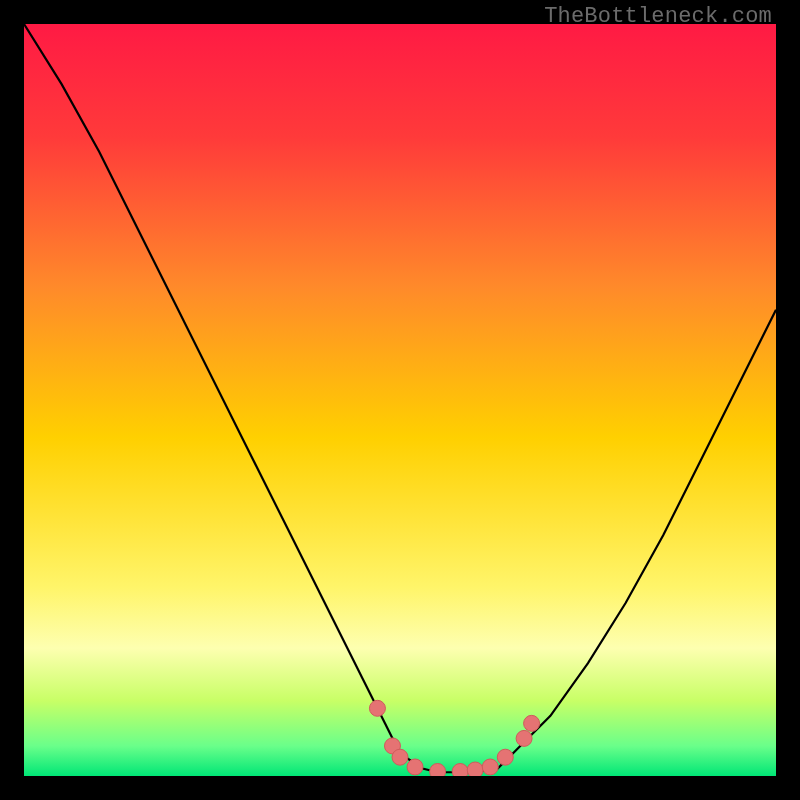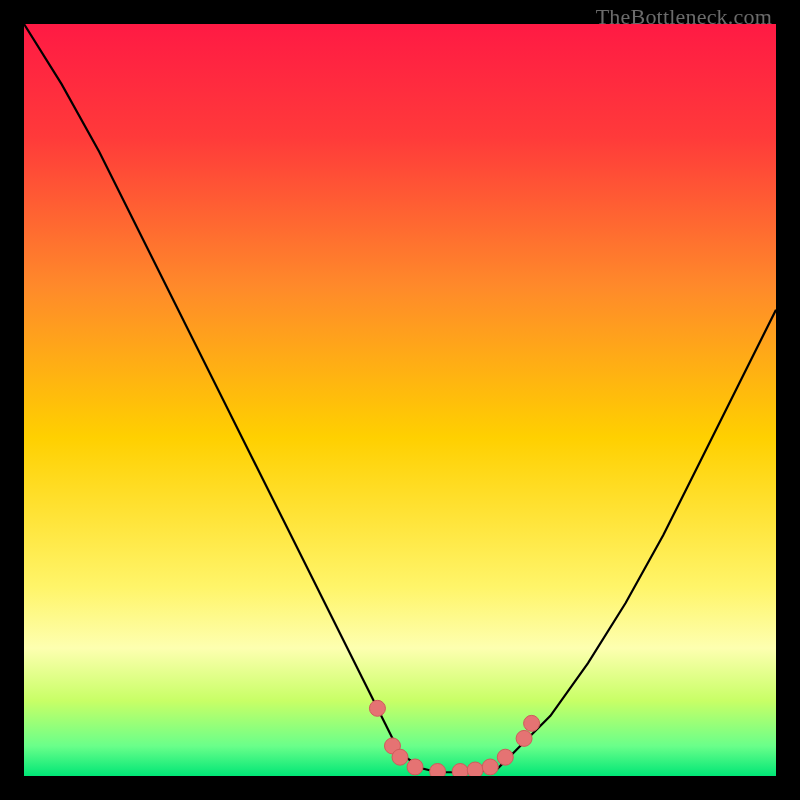--- a/index.html
+++ b/index.html
@@ -27,21 +27,21 @@
     height: 752px;
   }
   .watermark {
     position: absolute;
     top: 4px;
     right: 28px;
     color: #6b6b6b;
     font-size: 22px;
     font-weight: 500;
     letter-spacing: 0.2px;
-    font-family: Liberation Serif, serif;
+    font-family: Liberation Mono, monospace;
   }
   svg {
     display: block;
   }
 </style>
 </head>
 <body>
 
 <div class="watermark">TheBottleneck.com</div>
 

